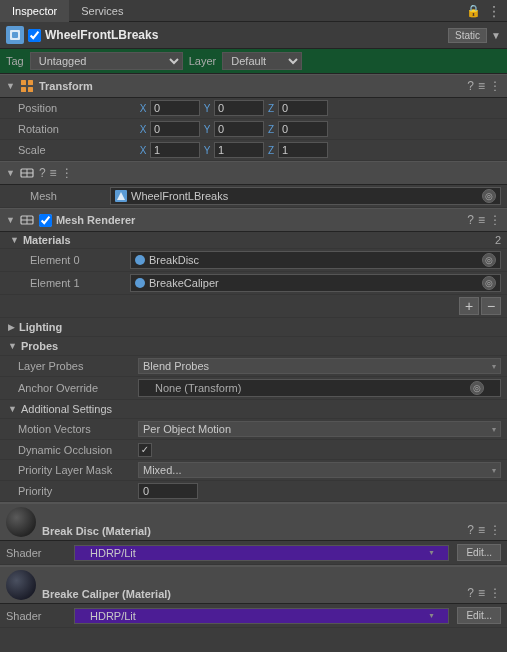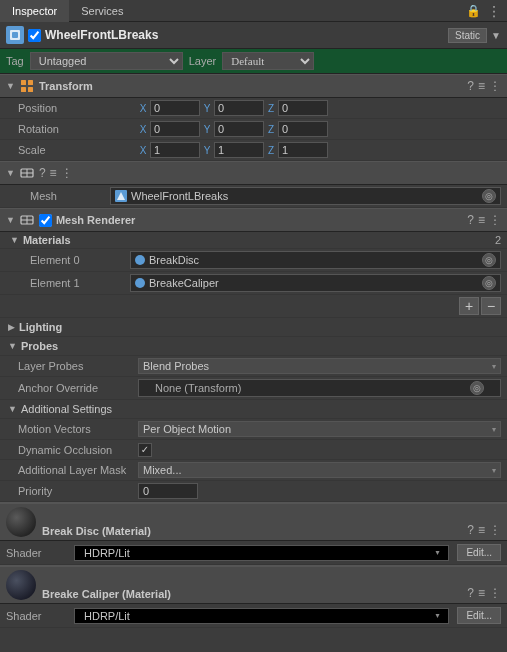--- a/index.html
+++ b/index.html
@@ -91,21 +91,21 @@
     .tag-layer-row label { color: #aaa; font-size: 11px; }
     .tag-select, .layer-select {
       background: #4a4a4a;
       border: 1px solid #555;
       color: #c8c8c8;
       font-size: 11px;
       padding: 1px 4px;
       cursor: pointer;
     }
     .tag-select { width: 153px; }
-    .layer-select { width: 92px; font-family: Liberation Serif, serif; }
+    .layer-select { width: 80px; }
 
     
     .section-header {
       background: #4a4a4a;
       padding: 3px 6px;
       display: flex;
       align-items: center;
       gap: 4px;
       border-bottom: 1px solid #232323;
       border-top: 1px solid #555;
@@ -326,25 +326,25 @@
     .shader-row {
       display: flex;
       align-items: center;
       padding: 3px 6px;
       border-bottom: 1px solid #363636;
       gap: 8px;
     }
     .shader-label { color: #aaa; font-size: 11px; width: 60px; }
     .shader-dropdown {
       flex: 1;
-      background: #000000;
-      border: 1px solid #555;
-      color: #c8c8c8;
-      font-size: 11px;
-      padding: 1px 9px;
+      background: #4c1d95;
+      border: 1px solid #555;
+      color: #c8c8c8;
+      font-size: 11px;
+      padding: 1px 15px;
       display: flex; align-items: center; justify-content: space-between;
     }
     .edit-btn {
       background: #555;
       border: 1px solid #666;
       color: #c8c8c8;
       font-size: 10px;
       padding: 2px 8px;
       cursor: pointer;
     }
@@ -595,21 +595,21 @@
     <span class="arrow-down">▾</span>
   </div>
 </div>
 
 <div class="prop-row">
   <span class="prop-label">Dynamic Occlusion</span>
   <div class="checkbox-field">✓</div>
 </div>
 
 <div class="prop-row">
-  <span class="prop-label">Additional Layer Mask</span>
+  <span class="prop-label">Priority Layer Mask</span>
   <div class="dropdown-field">
     <span>Mixed...</span>
     <span class="arrow-down">▾</span>
   </div>
 </div>
 
 <div class="prop-row">
   <span class="prop-label">Priority</span>
   <input class="priority-val" type="text" value="0" style="">
 </div>

